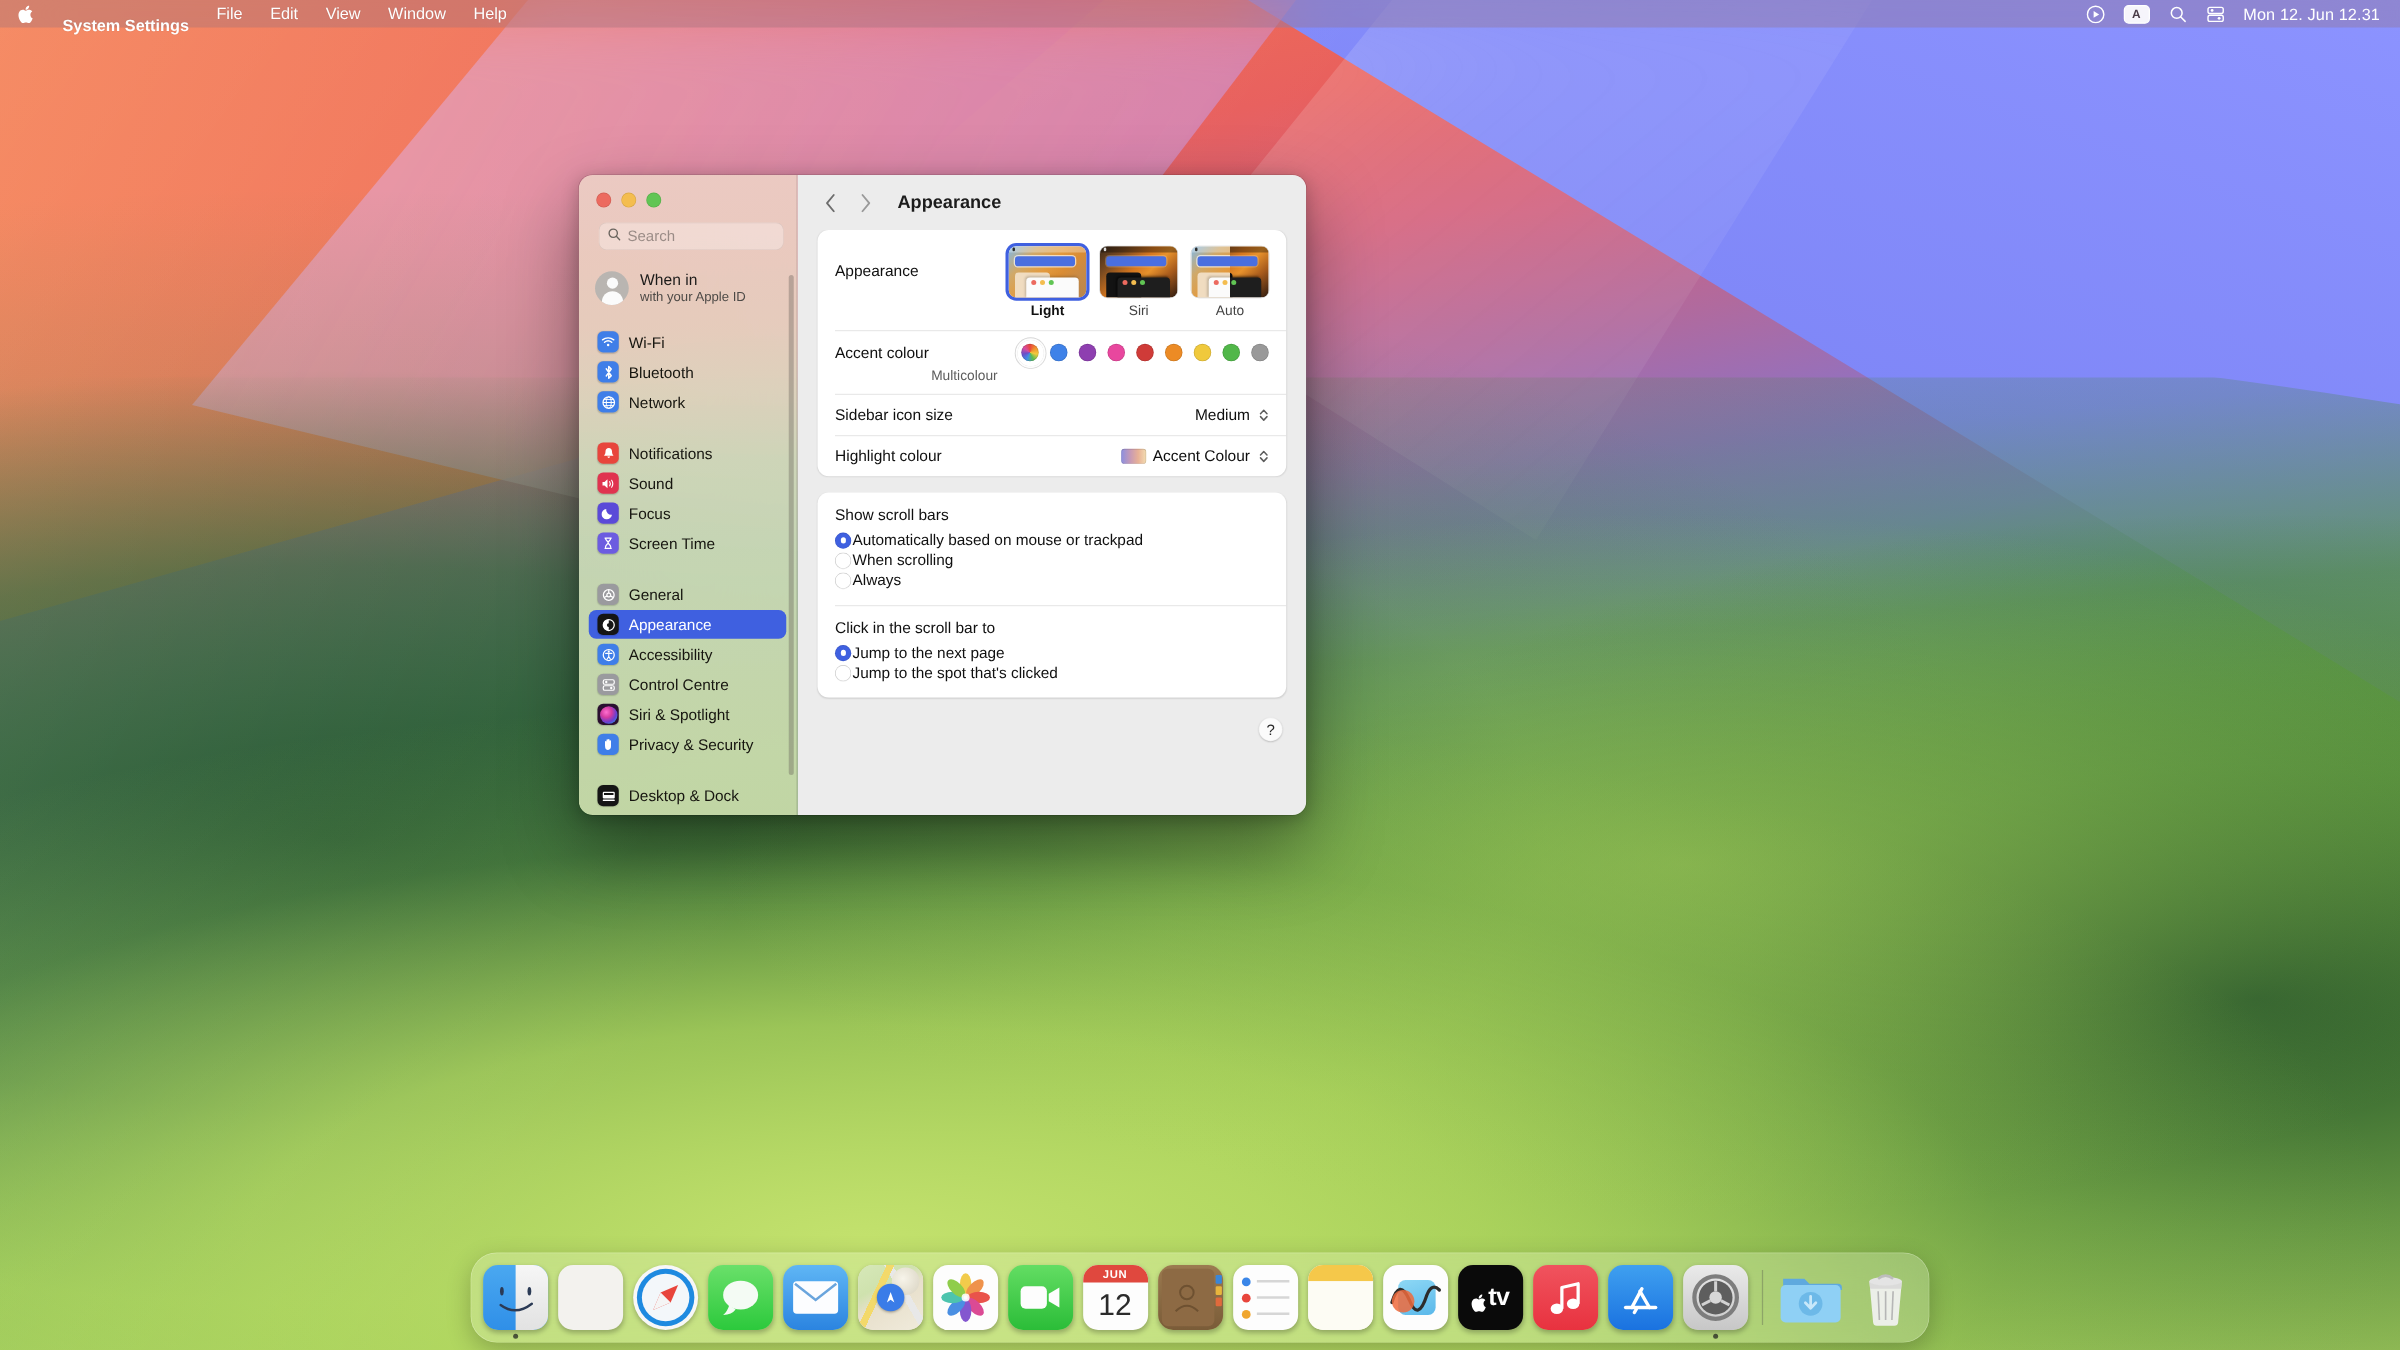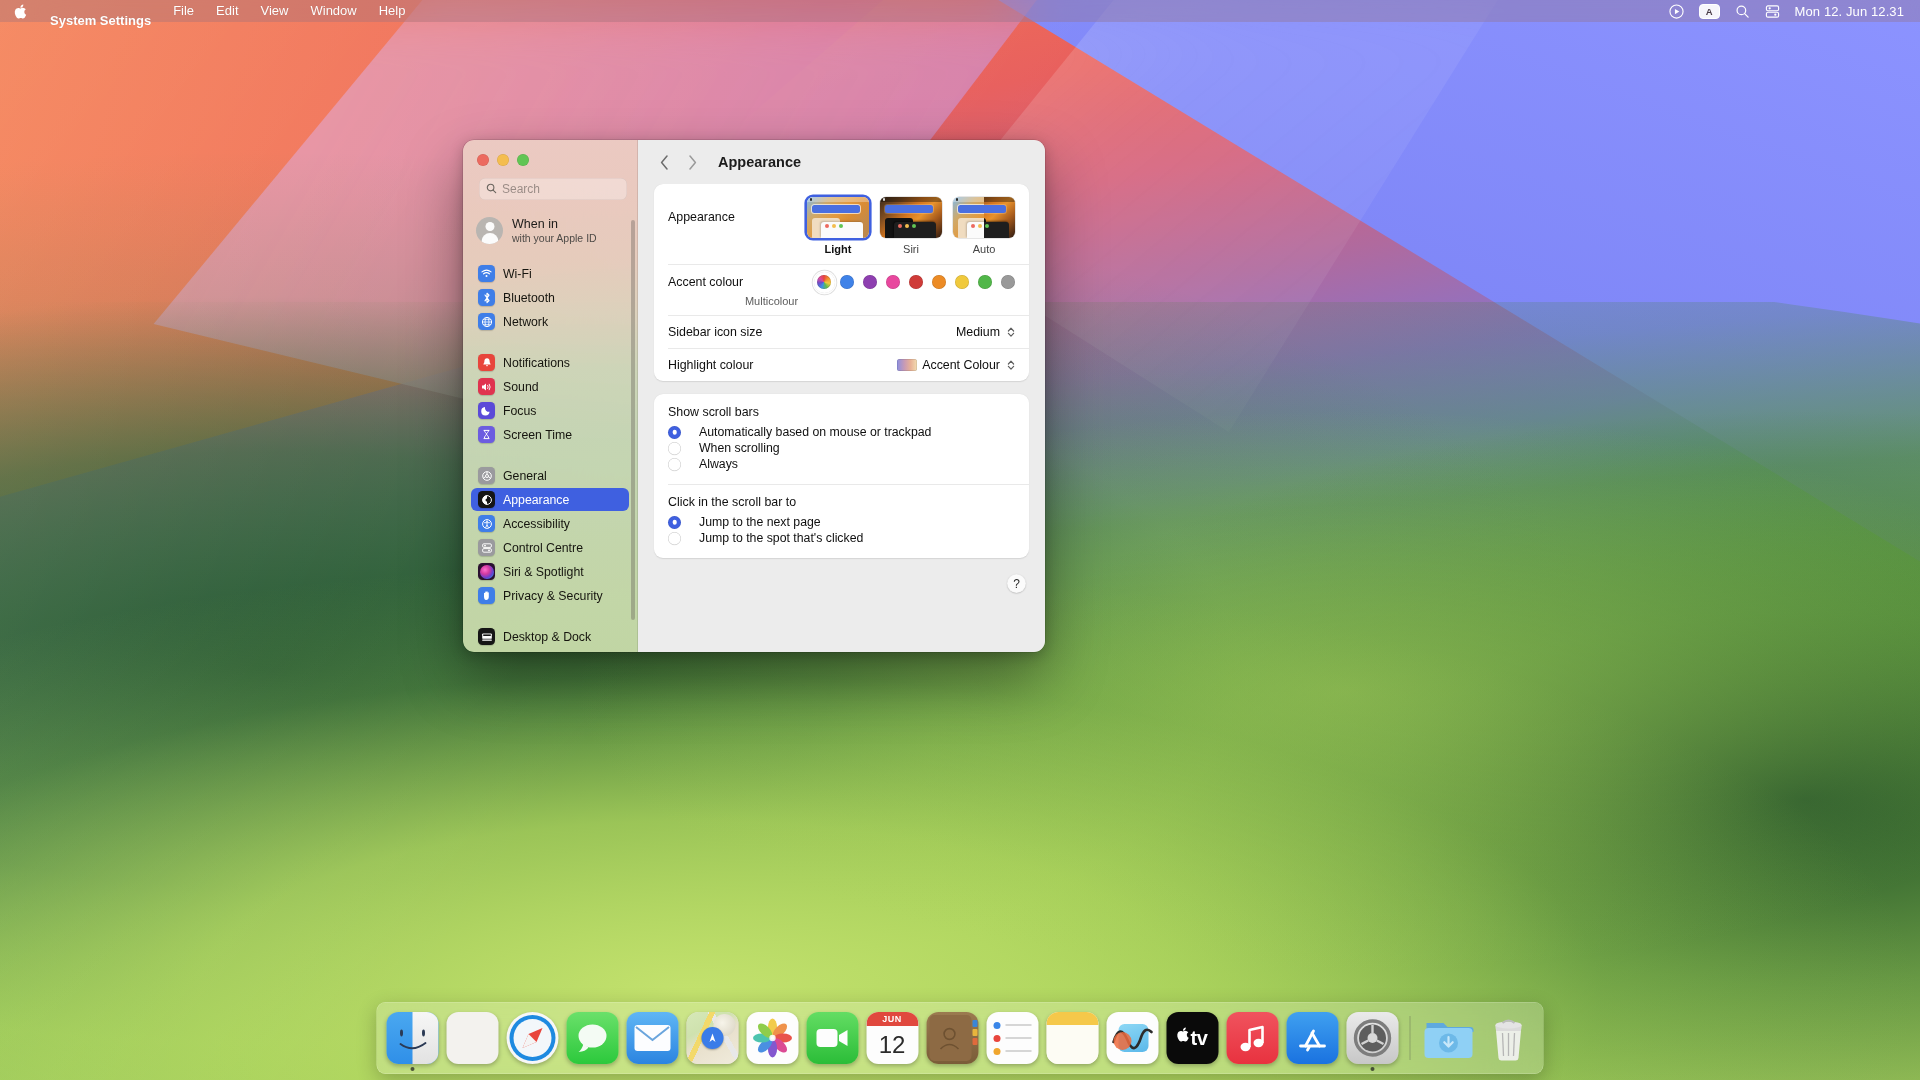--- a/index.html
+++ b/index.html
@@ -353,21 +353,21 @@
     box-shadow: 0 0.5px 1.5px rgba(0,0,0,0.3);
   }
 
   
   .radio-section { padding: 11px 14px 12px 14px; position: relative; }
   .radio-section + .radio-section::before {
     content: ""; position: absolute; left: 14px; right: 0; top: 0;
     height: 0.5px; background: rgba(0,0,0,0.085);
   }
   .rs-title { font-size: 12.4px; color: #101010; margin-bottom: 5px; }
-  .radio-item { display: flex; align-items: center; gap: 18px; height: 16px; margin-bottom: 0px; cursor: default; }
+  .radio-item { display: flex; align-items: center; gap: 1px; height: 16px; margin-bottom: 0px; cursor: default; }
   .radio {
     width: 13px; height: 13px; border-radius: 50%; flex: none;
     background: #fff; box-shadow: inset 0 0 0 0.5px rgba(0,0,0,0.22), 0 0.5px 0.5px rgba(0,0,0,0.06);
     position: relative;
   }
   .radio.on { background: #3f60e0; box-shadow: inset 0 0 0 0.5px rgba(0,0,0,0.12); }
   .radio.on::after {
     content: ""; position: absolute; left: 50%; top: 50%;
     transform: translate(-50%,-50%);
     width: 4.6px; height: 4.6px; border-radius: 50%; background: #fff;
@@ -382,21 +382,21 @@
     font-size: 12px; color: #2a2a2a; cursor: default;
   }
 
   
   #dock {
     position: absolute; left: 50%; transform: translateX(-50%);
     bottom: 6px;
     height: 72px;
     display: flex; align-items: center; gap: 5px;
     padding: 0 8px;
-    border-radius: 9px;
+    border-radius: 21px;
     background: rgba(255,255,255,0.20);
     backdrop-filter: blur(24px);
     box-shadow: 0 6px 20px rgba(0,0,0,0.24), inset 0 0 0 0.5px rgba(255,255,255,0.32);
     z-index: 45;
   }
   .dock-item { position: relative; width: 55px; display: flex; flex-direction: column; align-items: center; cursor: default; }
   .dock-icon {
     width: 52px; height: 52px; border-radius: 12px;
     position: relative; overflow: hidden;
     box-shadow: 0 2px 4px rgba(0,0,0,0.25);
@@ -969,21 +969,21 @@
         <span style="position:absolute;left:12px;top:12px;width:30px;height:28px;border-radius:6px;background:linear-gradient(160deg,#8ed8f5,#5ab8ea)"></span>
         <svg style="position:relative" width="46" height="40" viewBox="0 0 46 40">
           <path d="M4 24 Q10 4 18 22 Q25 40 32 18 Q36 8 42 14" fill="none" stroke="#2c2c2c" stroke-width="2.6" stroke-linecap="round"></path>
           <circle cx="13" cy="23" r="9" fill="#ef6a3c" opacity="0.85"></circle>
         </svg>
       </div>
     </div>
 
     <div class="dock-item">
       <div class="dock-icon" style="background:#0a0a0a">
-        <span style="color:#fff;font-size:20px;font-weight:bold;letter-spacing:-0.5px;display:flex;align-items:flex-start">
+        <span style="color:#fff;font-size:20px;font-weight:bold;letter-spacing:-0.5px;display:flex;align-items:flex-end">
           <svg width="13" height="15" viewBox="0 0 14 17" style="margin-right:1px">
               <path fill="#fff" d="M11.3 9c0-2 1.6-3 1.7-3-0.9-1.4-2.4-1.6-2.9-1.6-1.2-0.1-2.4 0.7-3 0.7-0.6 0-1.6-0.7-2.6-0.7-1.3 0-2.6 0.8-3.3 2-1.4 2.4-0.4 6 1 8 0.7 1 1.5 2.1 2.5 2 1 0 1.4-0.6 2.6-0.6 1.2 0 1.5 0.6 2.6 0.6 1.1 0 1.8-1 2.4-2 0.8-1.1 1.1-2.2 1.1-2.3 0 0-2.1-0.8-2.1-3.1zM9.4 3.1c0.5-0.7 0.9-1.6 0.8-2.5-0.8 0-1.8 0.5-2.4 1.2-0.5 0.6-1 1.6-0.8 2.5 0.9 0.1 1.8-0.4 2.4-1.2z"></path>
             </svg>tv</span>
       </div>
     </div>
 
     <div class="dock-item">
       <div class="dock-icon" style="background:linear-gradient(180deg,#f0535e,#e8323f)">
         <svg width="28" height="30" viewBox="0 0 28 30">
             <path d="M11 24V7l13-3v16" fill="none" stroke="#fff" stroke-width="2.6" stroke-linejoin="round"></path>

